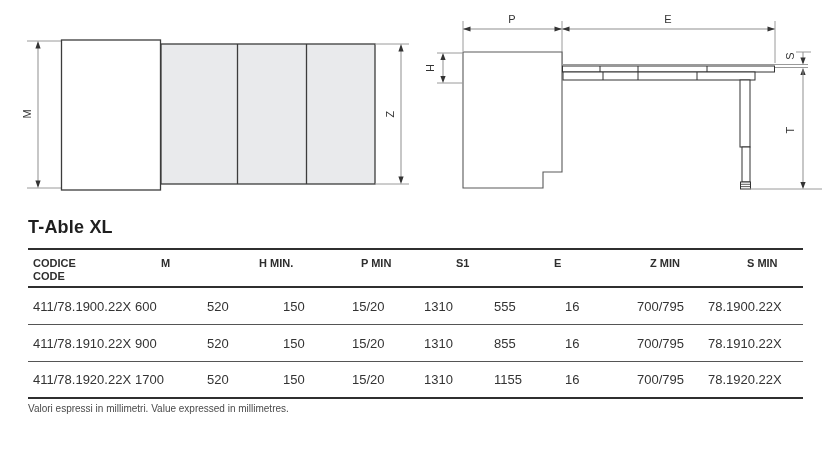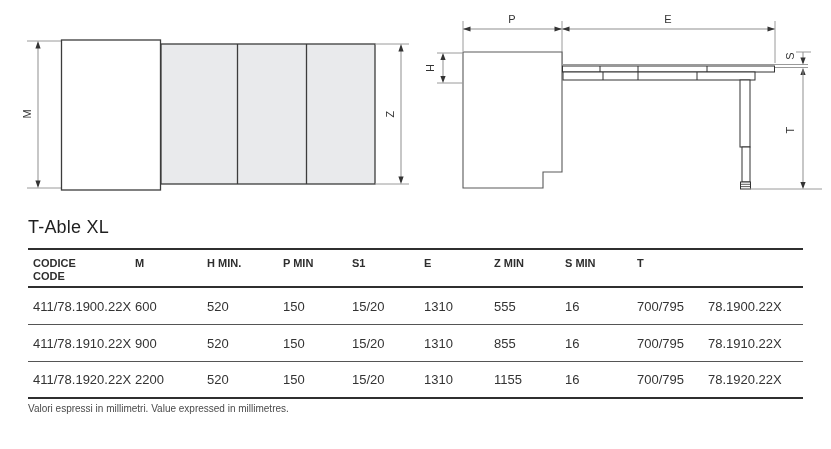--- a/index.html
+++ b/index.html
@@ -7,35 +7,36 @@
   .page {
     position: relative; width: 831px; height: 449px;
     background: #ffffff; overflow: hidden; color: #333;
   }
   .diagram { position: absolute; top: 0; }
   #top-view { left: 0; }
   #side-view { left: 420px; }
 
   .page-title {
     position: absolute; left: 28px; top: 217px;
-    font-size: 18px; font-weight: 400; color: #1f1f1f;
+    font-size: 18px; font-weight: 700; color: #1f1f1f;
     letter-spacing: 0.2px;
   }
 
   .spec-table {
     position: absolute; left: 28px; top: 248px; width: 775px;
     border-top: 2px solid #2f2f2f;
   }
   .t-row {
     display: grid;
     grid-template-columns: 107px 72px 76px 69px 72px 70px 71px 72px 71px 95px;
   }
   .t-head {
     border-bottom: 2px solid #2f2f2f;
     height: 38px;
+    gap: 26px;
   }
   .t-head .cell {
     font-size: 11px; font-weight: 700; color: #2e2e2e;
     line-height: 12.5px; padding-top: 7px;
   }
   .t-body .t-row {
     height: 37px; border-bottom: 1px solid #555;
     align-items: center;
   }
   .t-body .t-row:last-child { border-bottom: 2px solid #2f2f2f; }
@@ -168,21 +169,21 @@
         <div class="cell">150</div>
         <div class="cell">15/20</div>
         <div class="cell">1310</div>
         <div class="cell">855</div>
         <div class="cell">16</div>
         <div class="cell">700/795</div>
         <div class="cell">78.1910.22X</div>
       </div>
       <div class="t-row">
         <div class="cell">411/78.1920.22X</div>
-        <div class="cell">2200</div>
+        <div class="cell">1700</div>
         <div class="cell">520</div>
         <div class="cell">150</div>
         <div class="cell">15/20</div>
         <div class="cell">1310</div>
         <div class="cell">1155</div>
         <div class="cell">16</div>
         <div class="cell">700/795</div>
         <div class="cell">78.1920.22X</div>
       </div>
     </div>

